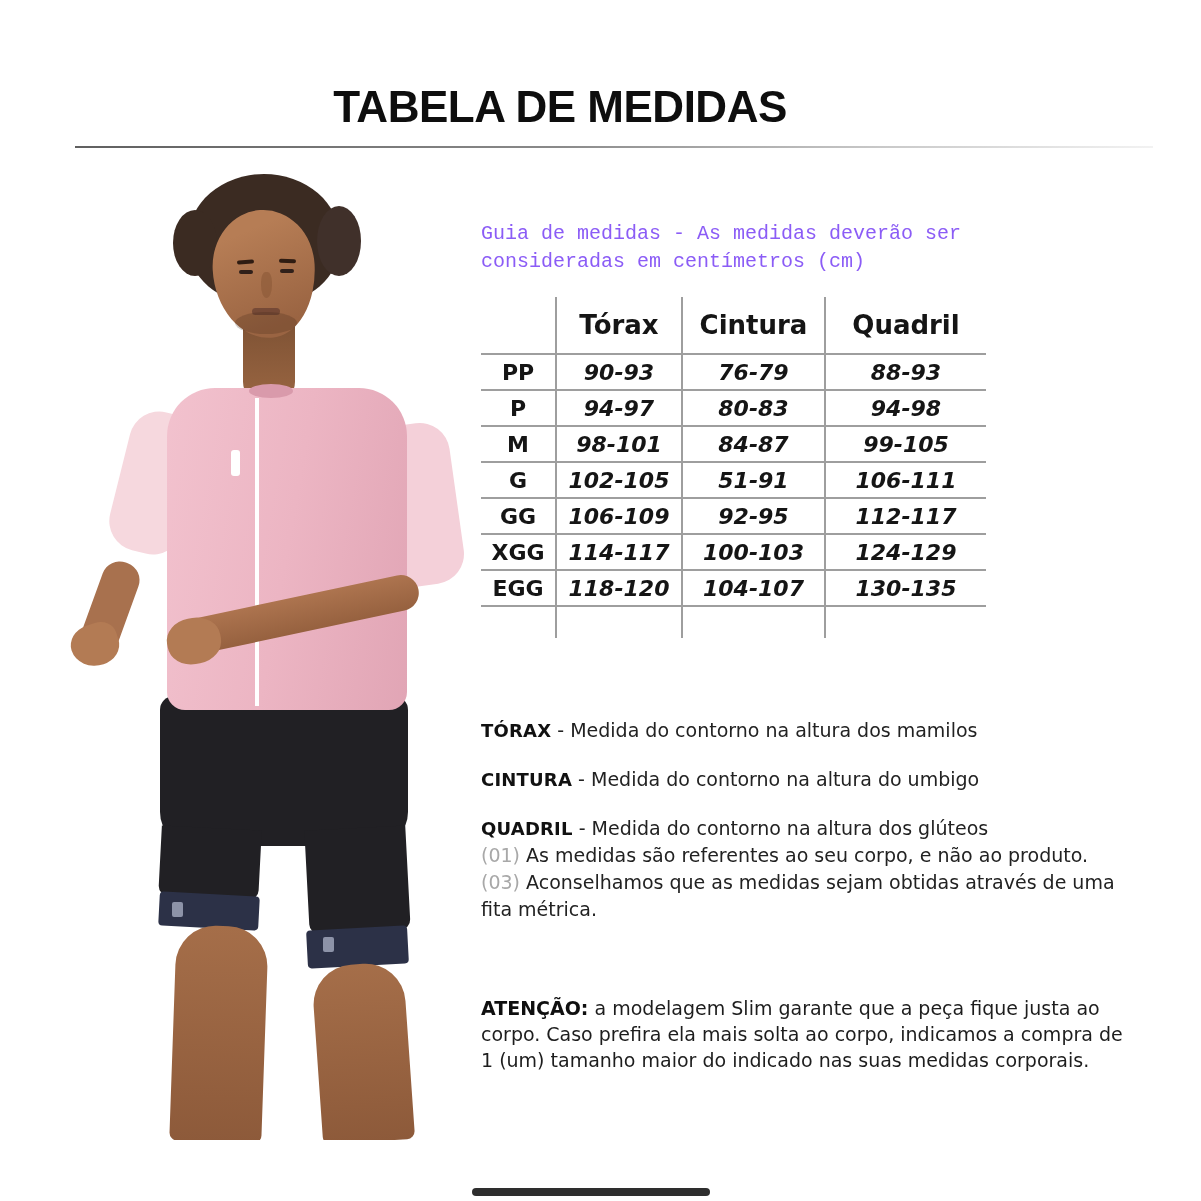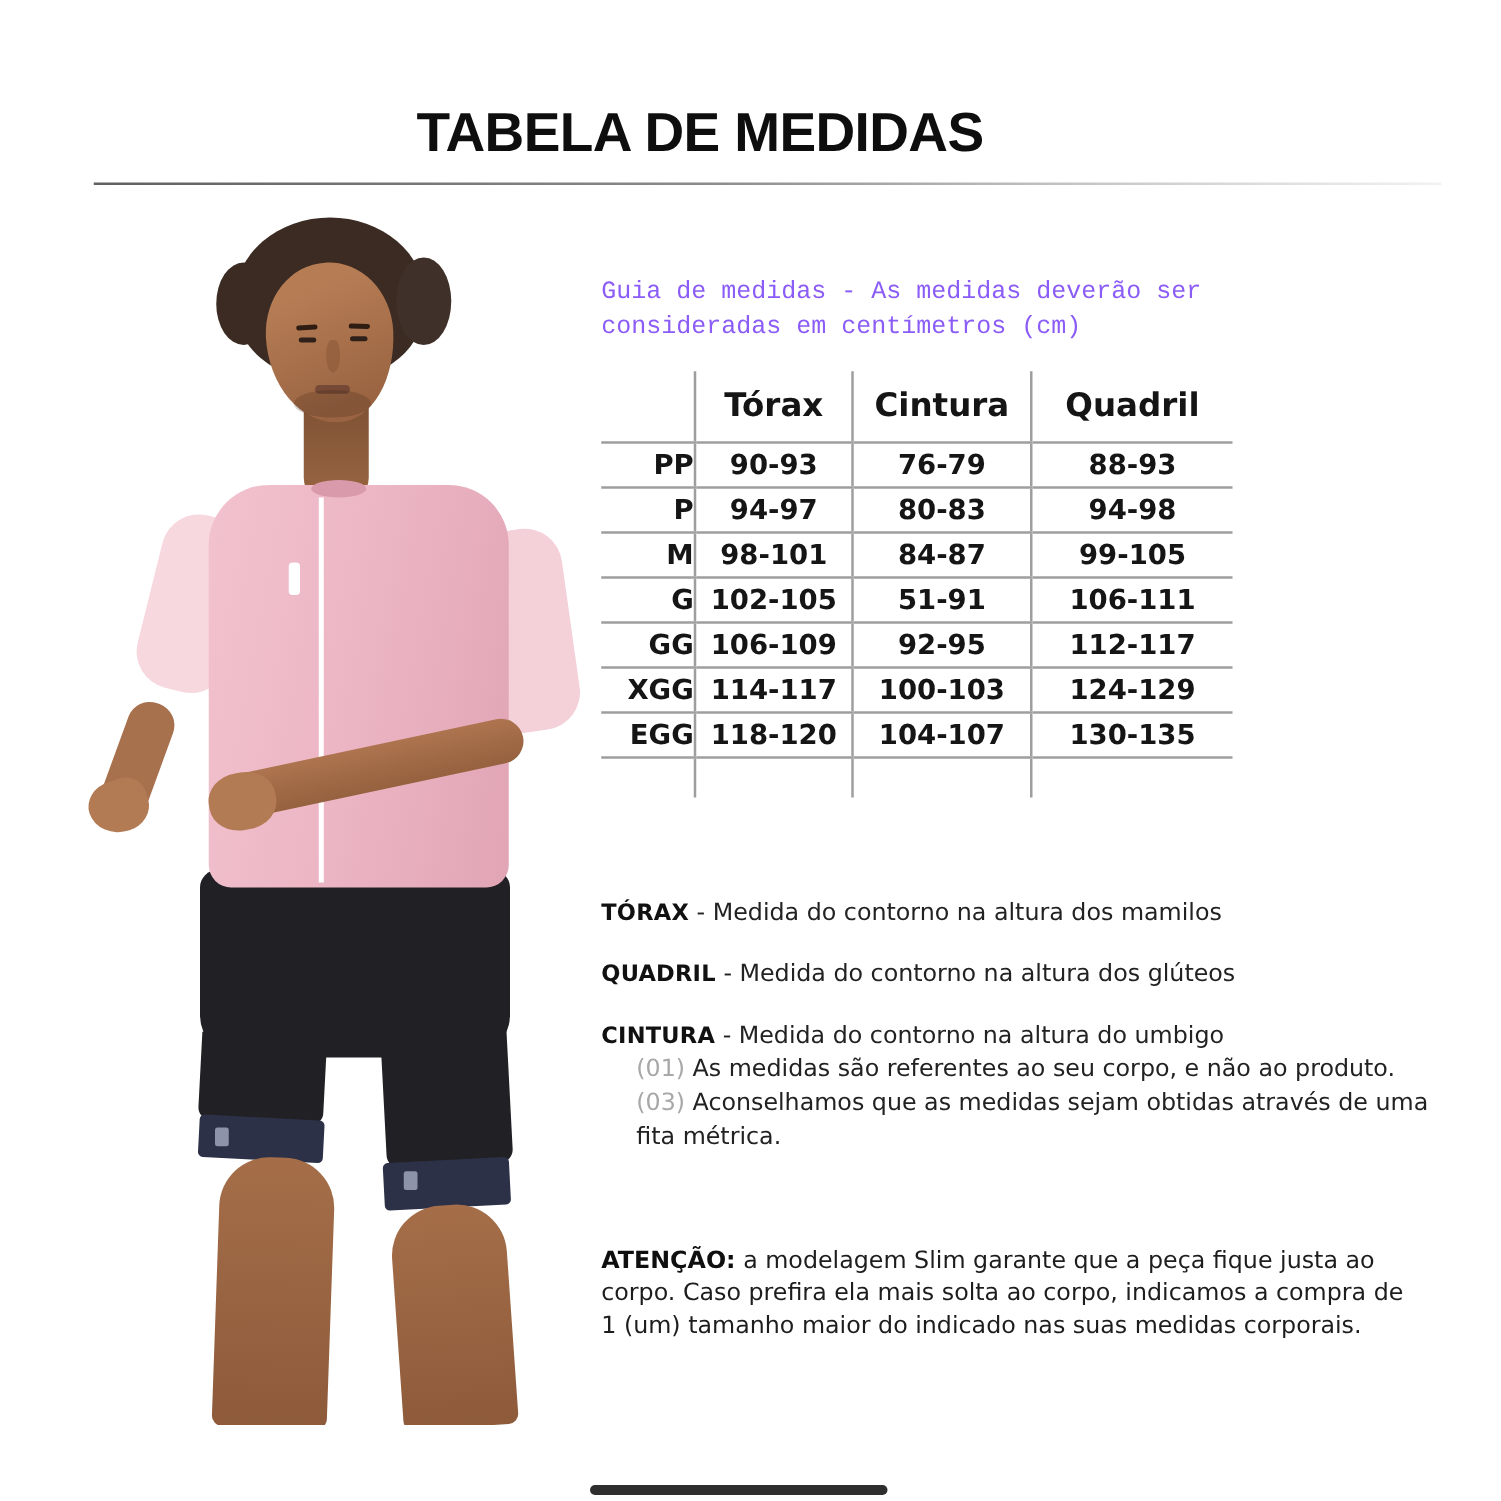--- a/index.html
+++ b/index.html
@@ -28,34 +28,34 @@
   .size-table col.c0{width:75px}
   .size-table col.c1{width:126px}
   .size-table col.c2{width:143px}
   .size-table col.c3{width:161px}
   .size-table th,.size-table td{
     text-align:center;vertical-align:middle;padding:0;color:#151515;
   }
   .size-table thead th{
     height:56px;font-size:26px;font-weight:bold;border-bottom:2px solid #9e9e9e;
   }
-  .size-table tbody th{font-size:22px;font-weight:bold;text-align:right;}
-  .size-table tbody td{font-size:22px;font-weight:bold;}
+  .size-table tbody th{font-size:22px;font-weight:bold;}
+  .size-table tbody td{font-size:22px;font-weight:bold;font-style:italic;}
   .size-table tbody tr{height:36px;}
   .size-table tbody tr:not(.stub)>th,
   .size-table tbody tr:not(.stub)>td{border-bottom:2px solid #9e9e9e;}
   .size-table tr>*:nth-child(n+2){border-left:2px solid #9e9e9e;}
   .size-table tr.stub{height:32px;}
   .size-table tr.stub>*{border-bottom:none;}
   .defs{position:absolute;top:714px;left:481px;width:640px;}
   .def{font-size:19px;line-height:32px;margin-bottom:16px;color:#222;}
   .def b{font-size:18px;letter-spacing:0.2px;color:#111;}
   .notes{
     position:absolute;top:842px;left:481px;width:660px;
-    font-size:19px;line-height:27px;color:#222;margin-left:28px;
+    font-size:19px;line-height:27px;color:#222;
   }
   .note-num{color:#a8a8a8;}
   .attention{
     position:absolute;top:995px;left:481px;width:655px;
     font-size:19px;line-height:26px;color:#1d1d1d;
   }
   .attention b{color:#0f0f0f;}
   
   .bottom-bar{
     position:absolute;top:1188px;left:472px;width:238px;height:8px;
@@ -210,22 +210,22 @@
           <td></td>
           <td></td>
           <td></td>
           <td></td>
         </tr>
       </tbody>
   </table>
 
   <div class="defs">
     <div class="def"><b>TÓRAX</b><span> - Medida do contorno na altura dos mamilos</span></div>
+    <div class="def"><b>CINTURA</b><span> - Medida do contorno na altura do umbigo</span></div>
     <div class="def"><b>QUADRIL</b><span> - Medida do contorno na altura dos glúteos</span></div>
-    <div class="def"><b>CINTURA</b><span> - Medida do contorno na altura do umbigo</span></div>
   </div>
 
   <div class="notes">
     <div><span class="note-num">(01)</span><span> As medidas são referentes ao seu corpo, e não ao produto.</span></div>
     <div><span class="note-num">(03)</span><span> Aconselhamos que as medidas sejam obtidas através de uma fita métrica.</span></div>
   </div>
 
   <div class="attention">
     <b>ATENÇÃO:</b><span> a modelagem Slim garante que a peça fique justa ao corpo. Caso prefira ela mais solta ao corpo, indicamos a compra de 1 (um) tamanho maior do indicado nas suas medidas corporais.</span>
   </div>

